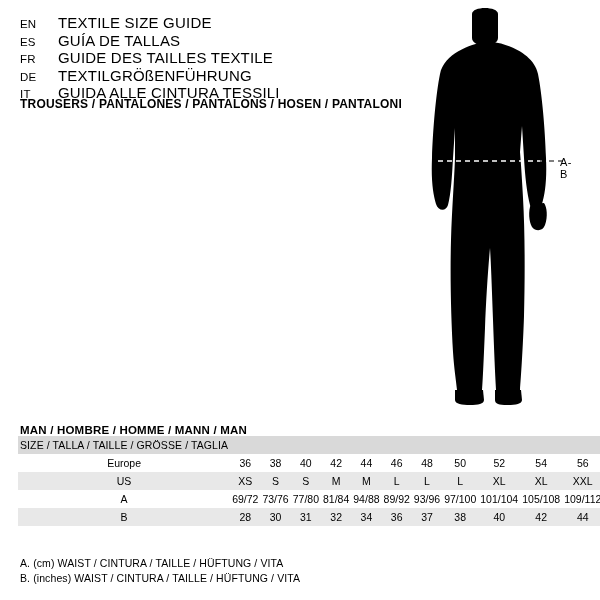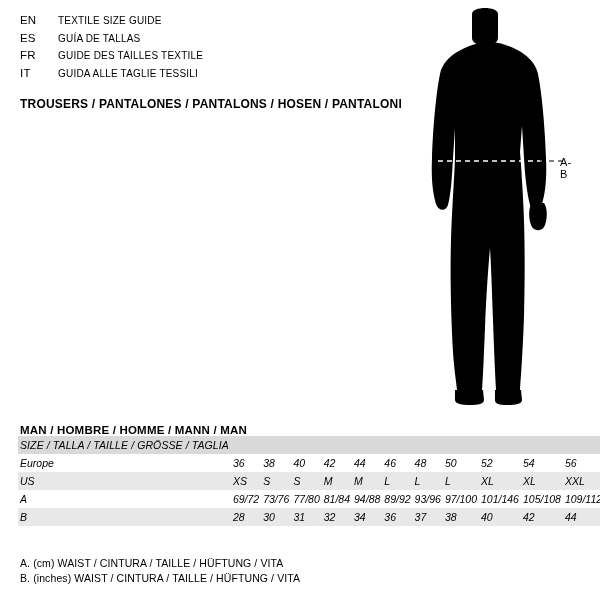--- a/index.html
+++ b/index.html
@@ -34,21 +34,21 @@
     height: 17.5px;
     font-size: 11.5px;
     letter-spacing: 0.2px;
   }
   .lang-code {
     width: 38px;
     flex: 0 0 38px;
     font-size: 11.5px;
   }
   .lang-text {
-    font-size: 10px;
+    font-size: 15px;
   }
 
   
   .category-title {
     position: absolute;
     left: 20px;
     top: 97px;
     font-size: 12px;
     font-weight: bold;
     letter-spacing: 0.2px;
@@ -85,23 +85,22 @@
     letter-spacing: 0.2px;
     padding-left: 2px;
   }
   table.size-table {
     border-collapse: collapse;
     width: 564px;
     font-size: 10.5px;
   }
   table.size-table td {
     padding: 3px 2px 3px 2px;
-    text-align: left;
+    text-align: center;
     white-space: nowrap;
-    font-style: italic;
   }
   tr.header-row {
     background: #d9d9d9;
     font-weight: normal;
   }
   tr.header-row td {
     font-size: 10.5px;
     letter-spacing: 0.1px;
   }
   tr.shade td {
@@ -141,22 +140,26 @@
     </div>
     <div class="lang-row">
       <span class="lang-code">ES</span>
       <span class="lang-text">GUÍA DE TALLAS</span>
     </div>
     <div class="lang-row">
       <span class="lang-code">FR</span>
       <span class="lang-text">GUIDE DES TAILLES TEXTILE</span>
     </div>
     <div class="lang-row">
+      <span class="lang-code">DE</span>
+      <span class="lang-text">TEXTILGRÖßENFÜHRUNG</span>
+    </div>
+    <div class="lang-row">
       <span class="lang-code">IT</span>
-      <span class="lang-text">GUIDA ALLE TAGLIE TESSILI</span>
+      <span class="lang-text">GUIDA ALLE CINTURA TESSILI</span>
     </div>
   </div>
 
   <div class="category-title">TROUSERS / PANTALONES / PANTALONS / HOSEN / PANTALONI</div>
 
   <div class="figure-wrap">
     <svg width="200" height="400" viewBox="0 0 200 400" xmlns="http://www.w3.org/2000/svg">
 
       <path d="M72 6 C72 -2 98 -2 98 6 L98 30 C98 40 72 40 72 30 Z" fill="#000000"></path>
 
@@ -252,21 +255,21 @@
         <tr class="plain">
           <td class="label-col">A</td>
           <td class="val">69/72</td>
           <td class="val">73/76</td>
           <td class="val">77/80</td>
           <td class="val">81/84</td>
           <td class="val">94/88</td>
           <td class="val">89/92</td>
           <td class="val">93/96</td>
           <td class="val">97/100</td>
-          <td class="val">101/146</td>
+          <td class="val">101/104</td>
           <td class="val">105/108</td>
           <td class="val">109/112</td>
         </tr>
 
         <tr class="shade">
           <td class="label-col">B</td>
           <td class="val">28</td>
           <td class="val">30</td>
           <td class="val">31</td>
           <td class="val">32</td>

